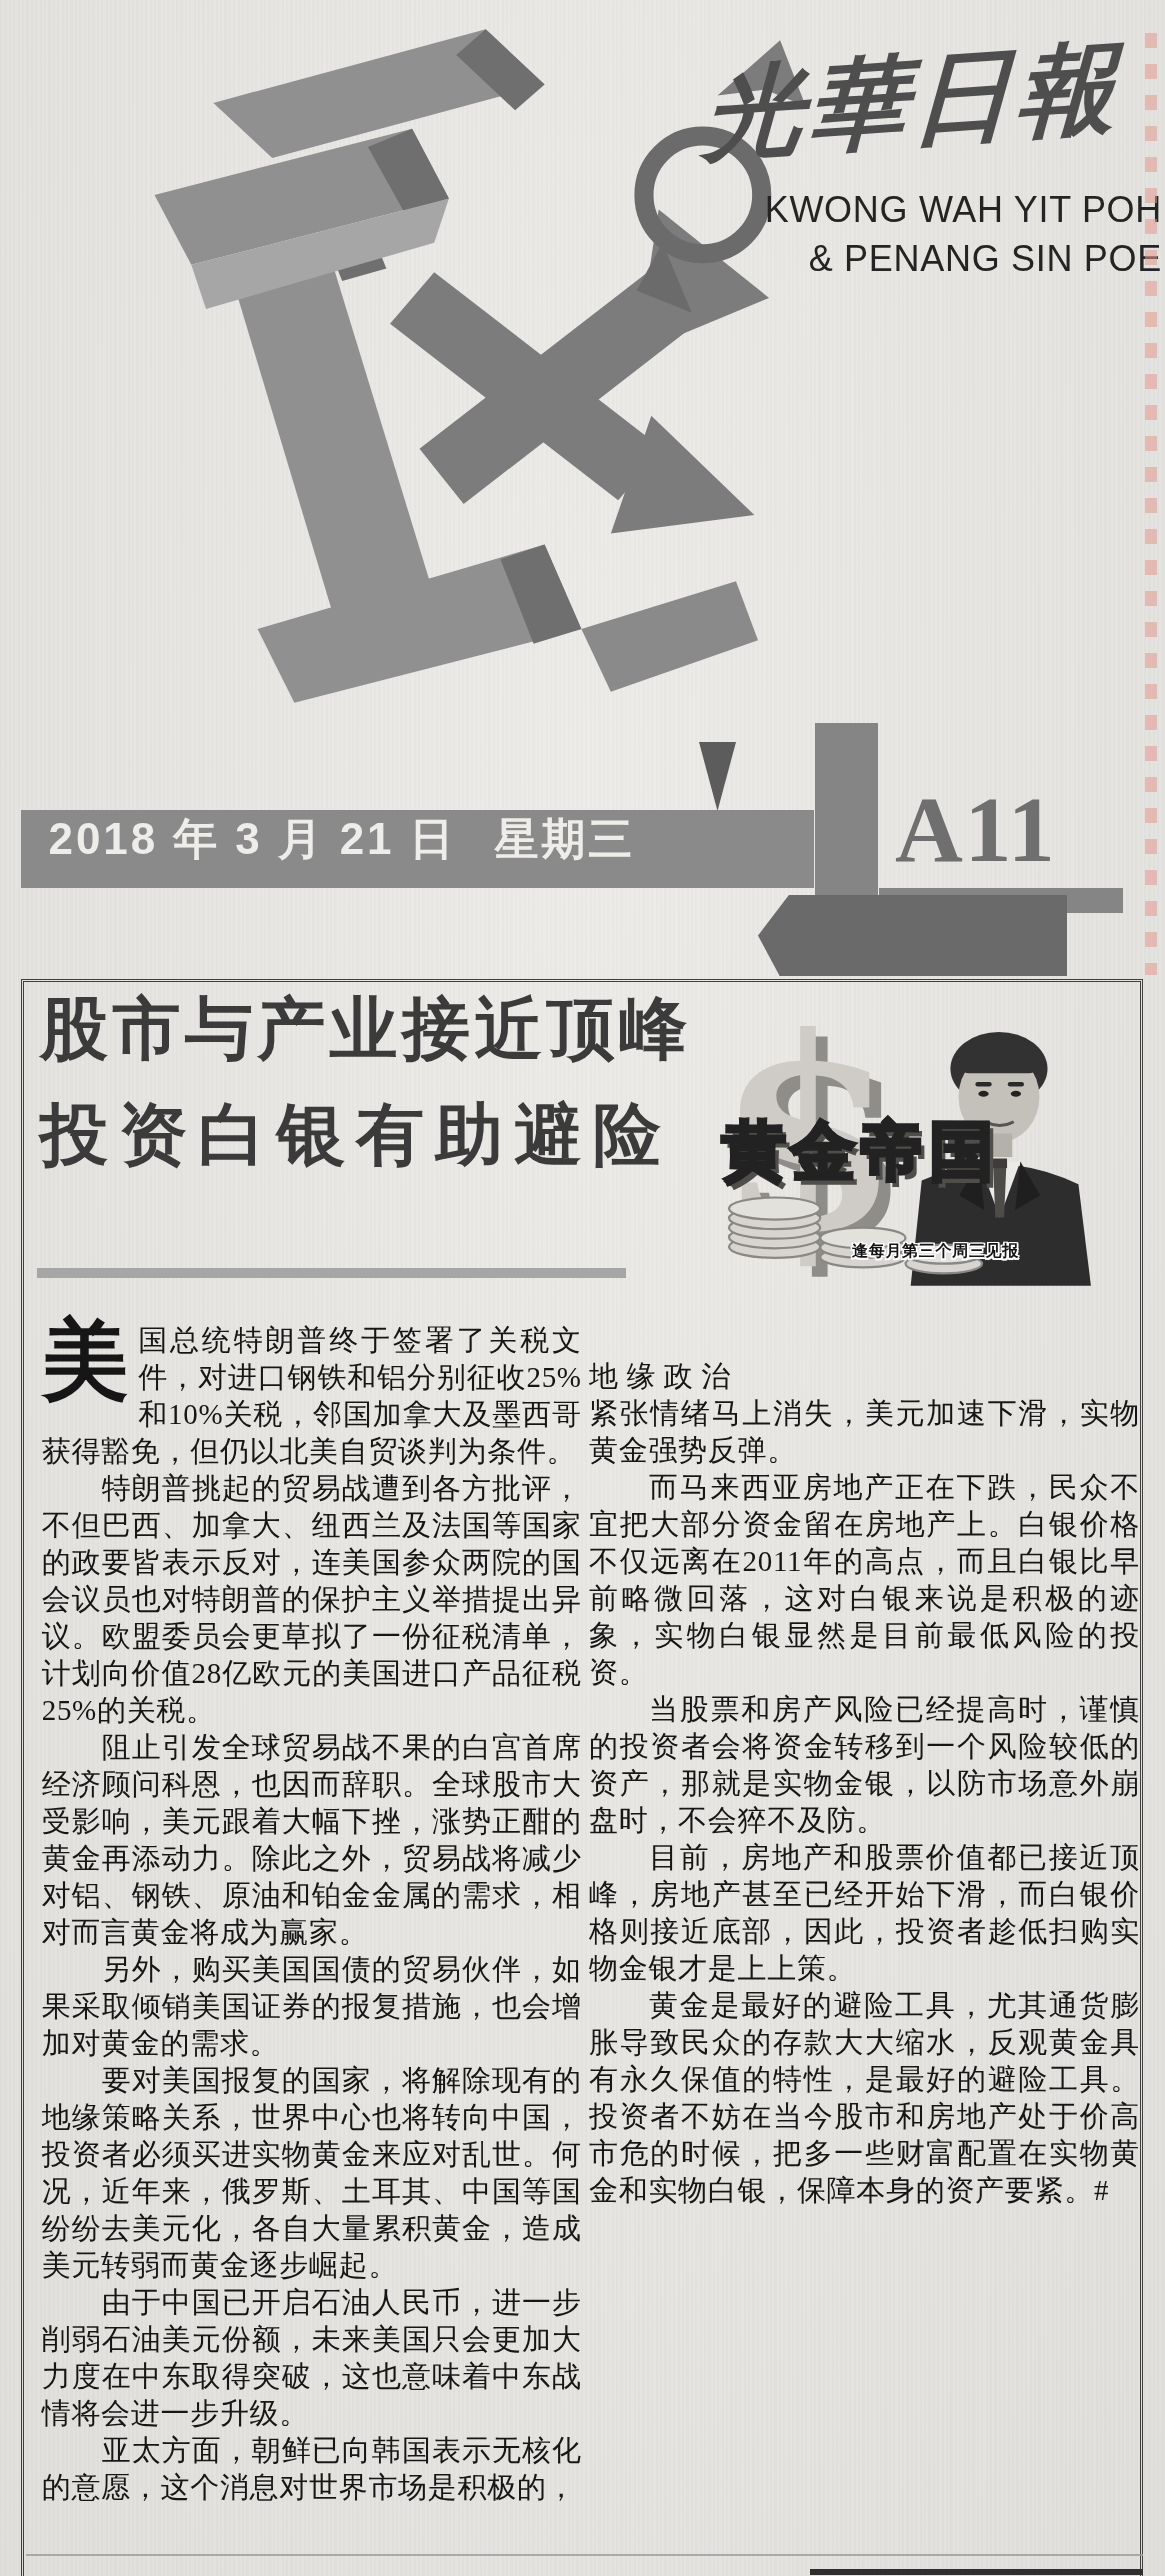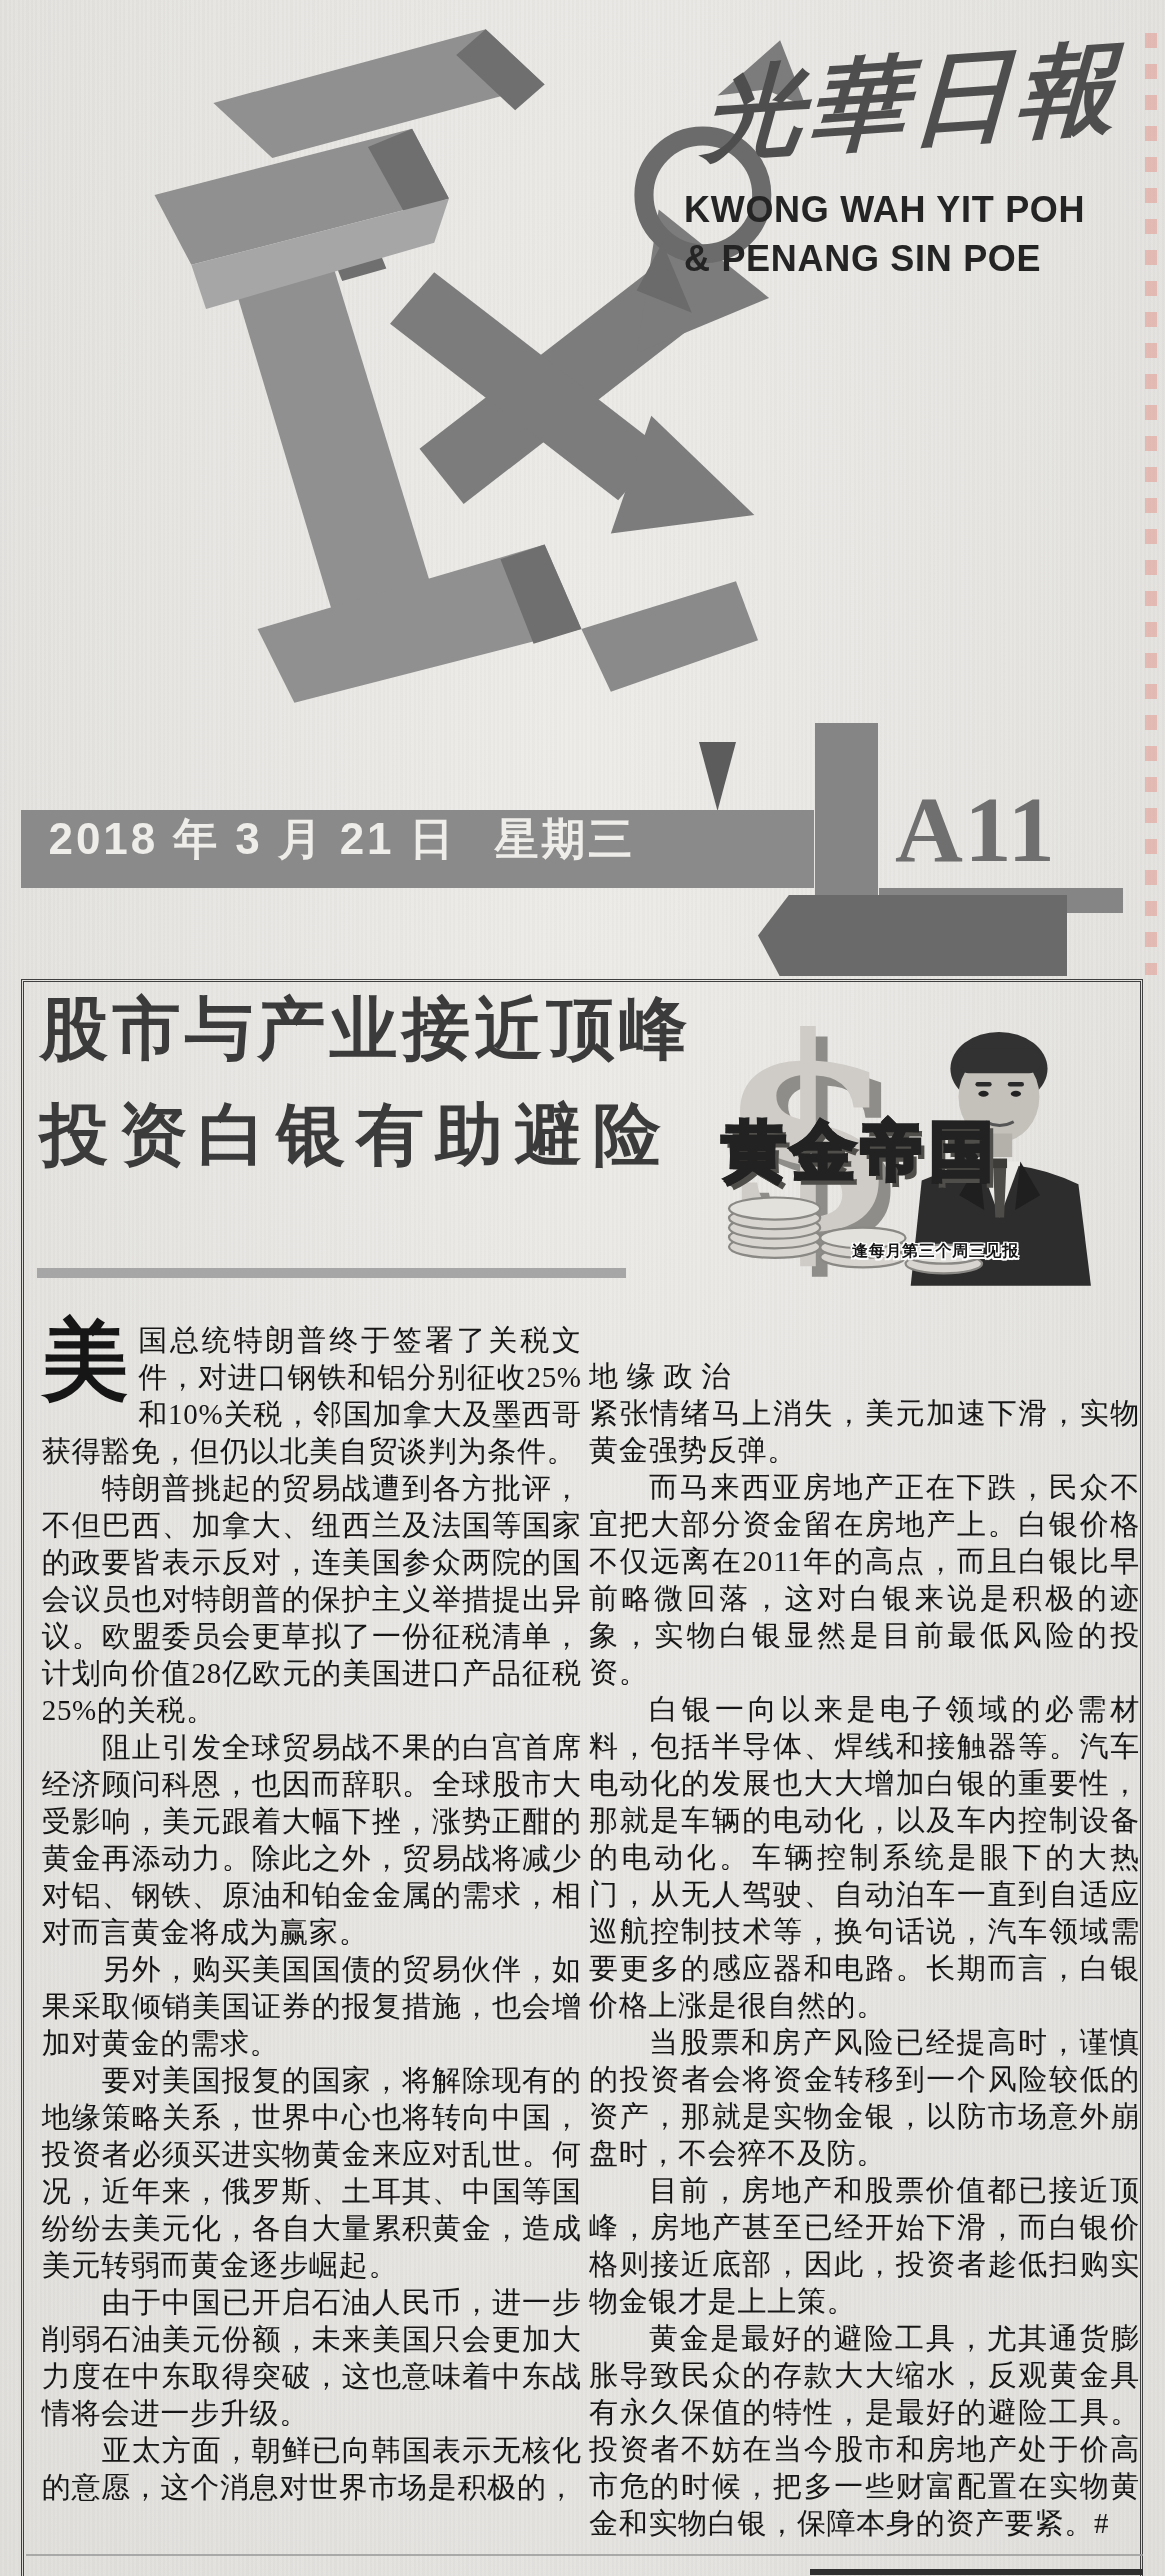--- a/index.html
+++ b/index.html
@@ -7,21 +7,21 @@
         background:#e8e6e2;
         background-image:repeating-linear-gradient(90deg,rgba(0,0,0,.015) 0 2.2px,rgba(255,255,255,.02) 2.2px 4.4px),
                          radial-gradient(ellipse at 50% 30%,rgba(255,255,255,.25),rgba(0,0,0,.03));
         font-family:"Liberation Sans","DejaVu Sans",sans-serif;color:#1a1a1a;}
   .abs{position:absolute;}
   
   .logo-art{left:103px;top:7.4px;width:736px;height:718px;}
   .cn-name{left:662px;top:35px;width:500px;text-align:center;font-size:100px;font-weight:700;
            font-style:italic;color:#4e4e4e;letter-spacing:4.4px;transform:rotate(-4deg) skewX(-6deg);
            font-family:"DejaVu Serif","Liberation Serif",serif;white-space:nowrap;}
-  .en-name{left:684px;top:185px;width:478px;text-align:left;font-size:36px;font-weight:700;
+  .en-name{left:684px;top:185px;width:478px;text-align:right;font-size:36px;font-weight:400;
            color:#242424;line-height:49px;letter-spacing:0.7px;}
   .date-bar{left:20.6px;top:810px;width:793px;height:78px;background:#8a8a8a;color:#efede9;
             font-size:44px;font-weight:700;display:flex;align-items:flex-start;padding-left:28px;
             box-sizing:border-box;letter-spacing:2.9px;white-space:nowrap;}
   .weekday{margin-left:38px;}
   .a11-vbar{left:815px;top:723px;width:63px;height:190px;background:#858585;}
   .a11-hbar{left:879px;top:888px;width:244px;height:25px;background:#858585;}
   .page-num{left:895px;top:782px;font-size:94px;font-weight:700;color:#6f6f6f;
             font-family:"Liberation Serif","DejaVu Serif",serif;letter-spacing:1.5px;line-height:1;}
   .down-wedge{left:699px;top:742px;width:37px;height:69px;background:#5c5c5c;
@@ -159,21 +159,20 @@
       <p class="para indent">阻止引发全球贸易战不果的白宫首席经济顾问科恩，也因而辞职。全球股市大受影响，美元跟着大幅下挫，涨势正酣的黄金再添动力。除此之外，贸易战将减少对铝、钢铁、原油和铂金金属的需求，相对而言黄金将成为赢家。</p>
       <p class="para indent">另外，购买美国国债的贸易伙伴，如果采取倾销美国证券的报复措施，也会增加对黄金的需求。</p>
       <p class="para indent">要对美国报复的国家，将解除现有的地缘策略关系，世界中心也将转向中国，投资者必须买进实物黄金来应对乱世。何况，近年来，俄罗斯、土耳其、中国等国纷纷去美元化，各自大量累积黄金，造成美元转弱而黄金逐步崛起。</p>
       <p class="para indent">由于中国已开启石油人民币，进一步削弱石油美元份额，未来美国只会更加大力度在中东取得突破，这也意味着中东战情将会进一步升级。</p>
       <p class="para indent">亚太方面，朝鲜已向韩国表示无核化的意愿，这个消息对世界市场是积极的，</p>
     </div>
 
     <div class="col col2">
       <p class="para"><span class="art-spacer"></span><span>地缘政治紧张情绪马上消失，美元加速下滑，实物黄金强势反弹。</span></p>
       <p class="para indent">而马来西亚房地产正在下跌，民众不宜把大部分资金留在房地产上。白银价格不仅远离在2011年的高点，而且白银比早前略微回落，这对白银来说是积极的迹象，实物白银显然是目前最低风险的投资。</p>
-      <p class="para indent">白银一向以来是电子领域的必需材料，包括半导体、焊线和接触器等。汽车电动化的发展也大大增加白银的重要性，那就是车辆的电动化，以及车内控制设备的电动化。车辆控制系统是眼下的大热门，从无人驾驶、自动泊车一直到自适应巡航控制技术等，换句话说，汽车领域需要更多的感应器和电路。长期而言，白银价格上涨是很自然的。</p>
       <p class="para indent">当股票和房产风险已经提高时，谨慎的投资者会将资金转移到一个风险较低的资产，那就是实物金银，以防市场意外崩盘时，不会猝不及防。</p>
       <p class="para indent">目前，房地产和股票价值都已接近顶峰，房地产甚至已经开始下滑，而白银价格则接近底部，因此，投资者趁低扫购实物金银才是上上策。</p>
       <p class="para indent">黄金是最好的避险工具，尤其通货膨胀导致民众的存款大大缩水，反观黄金具有永久保值的特性，是最好的避险工具。投资者不妨在当今股市和房地产处于价高市危的时候，把多一些财富配置在实物黄金和实物白银，保障本身的资产要紧。#</p>
     </div>
   </div>
 
   <div class="abs bottom-line"></div>
   <div class="abs bottom-dark"></div>
 </div>
 

